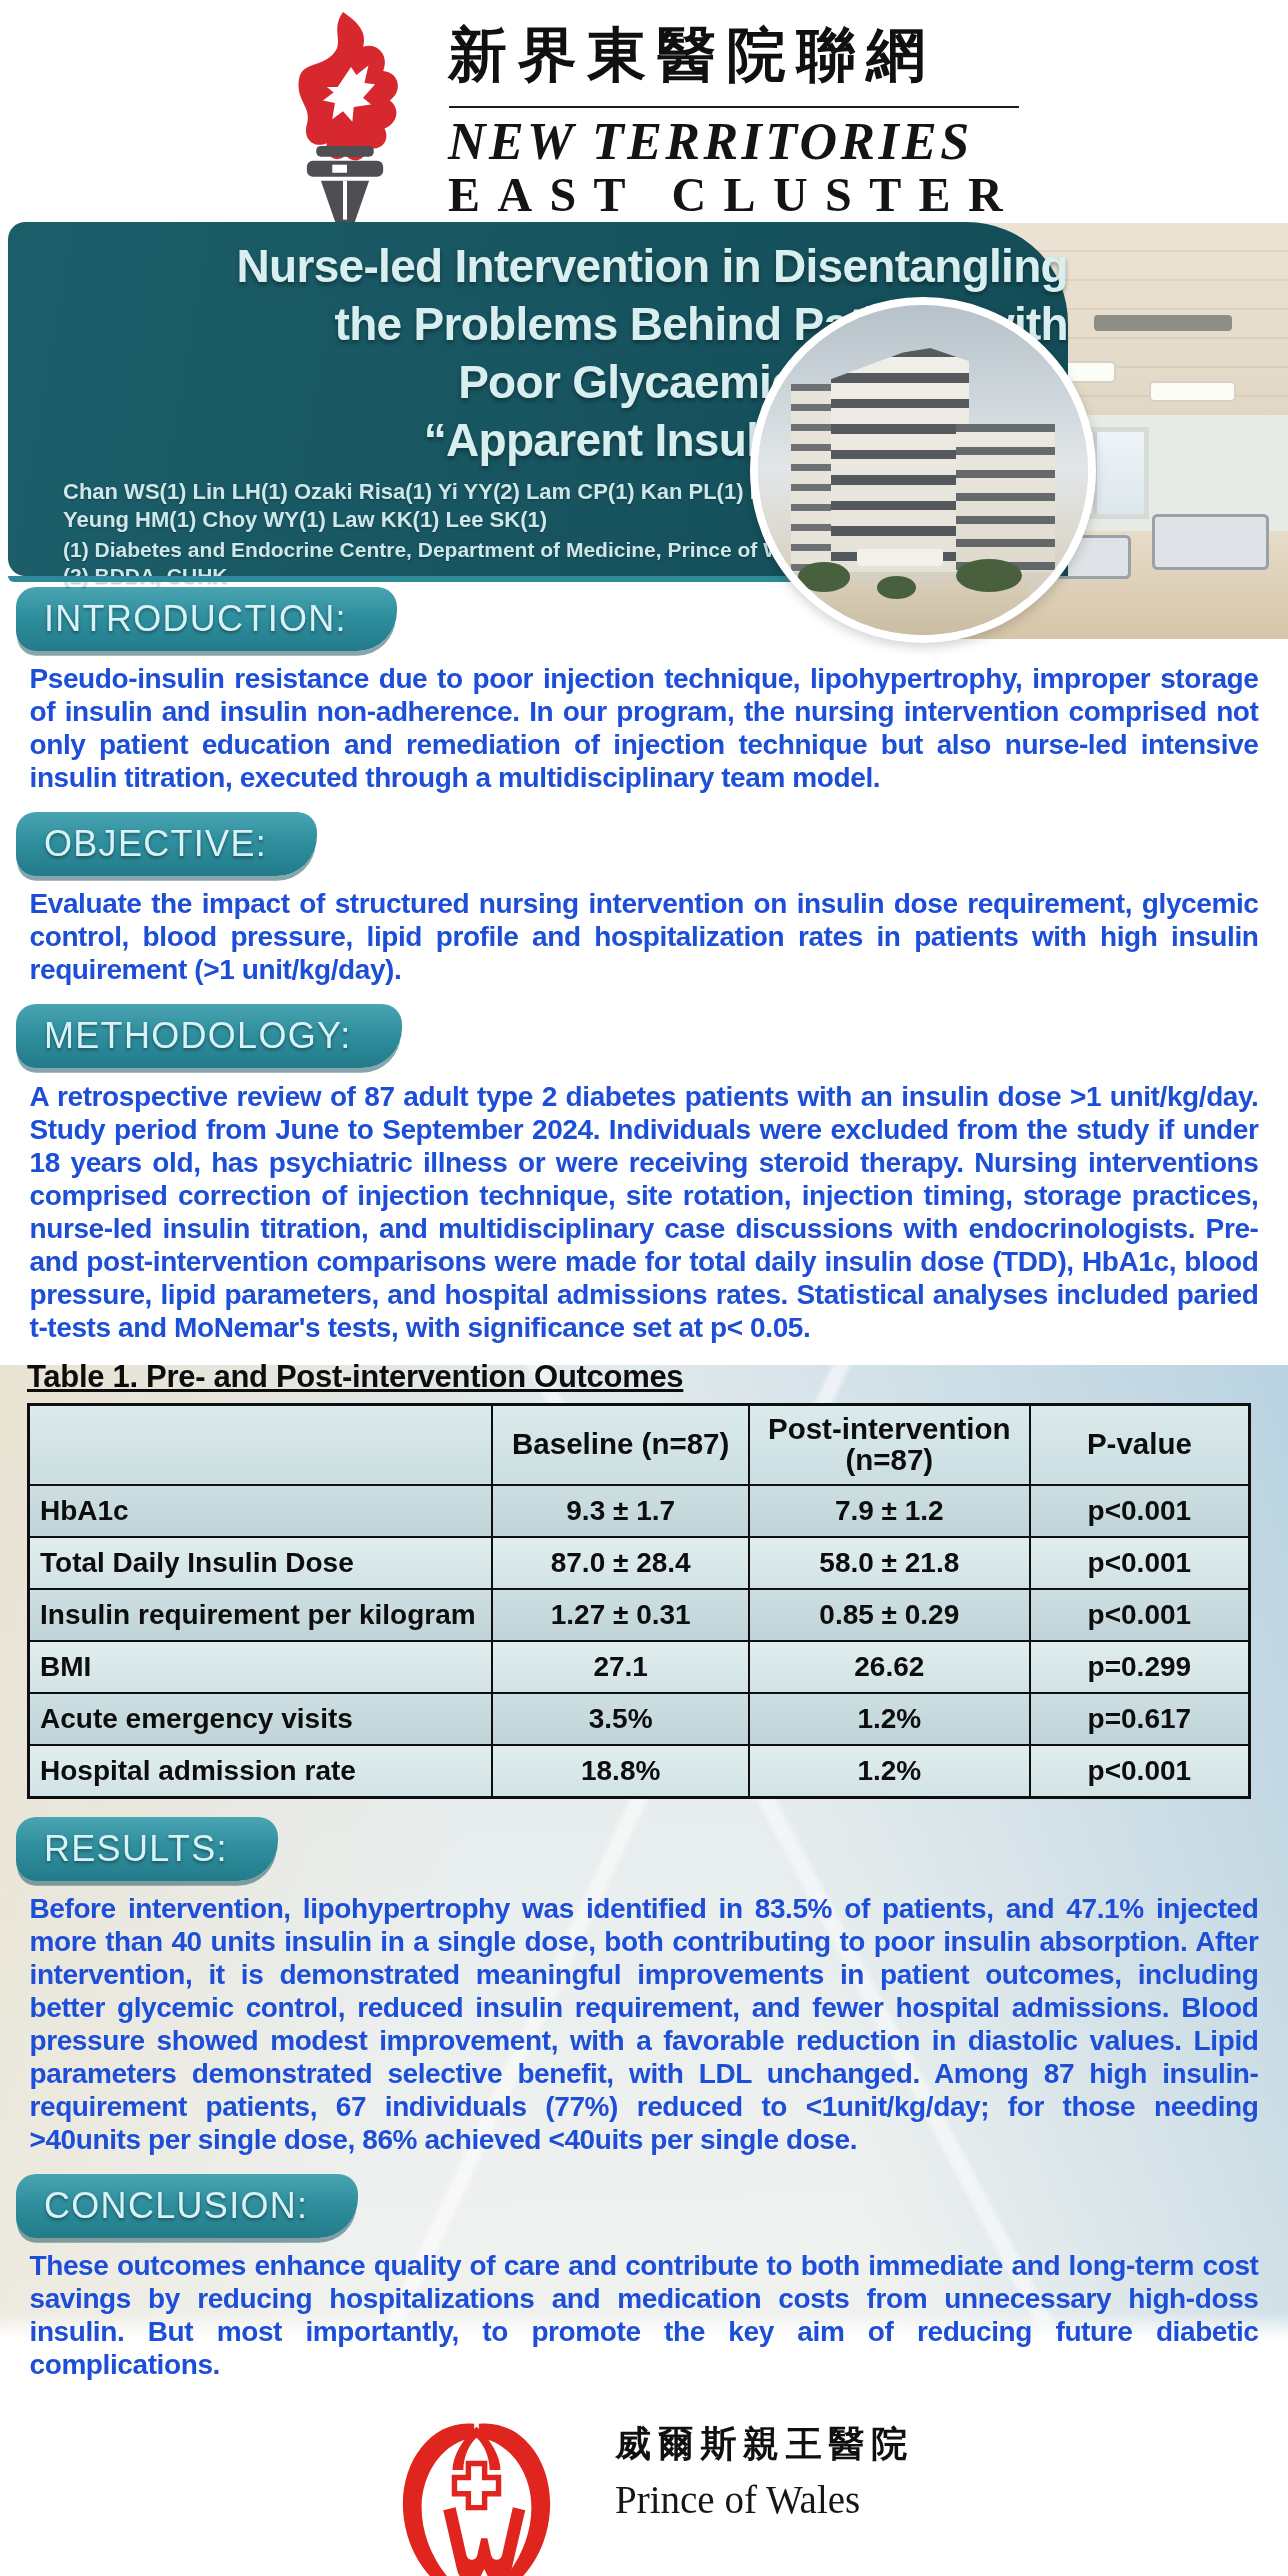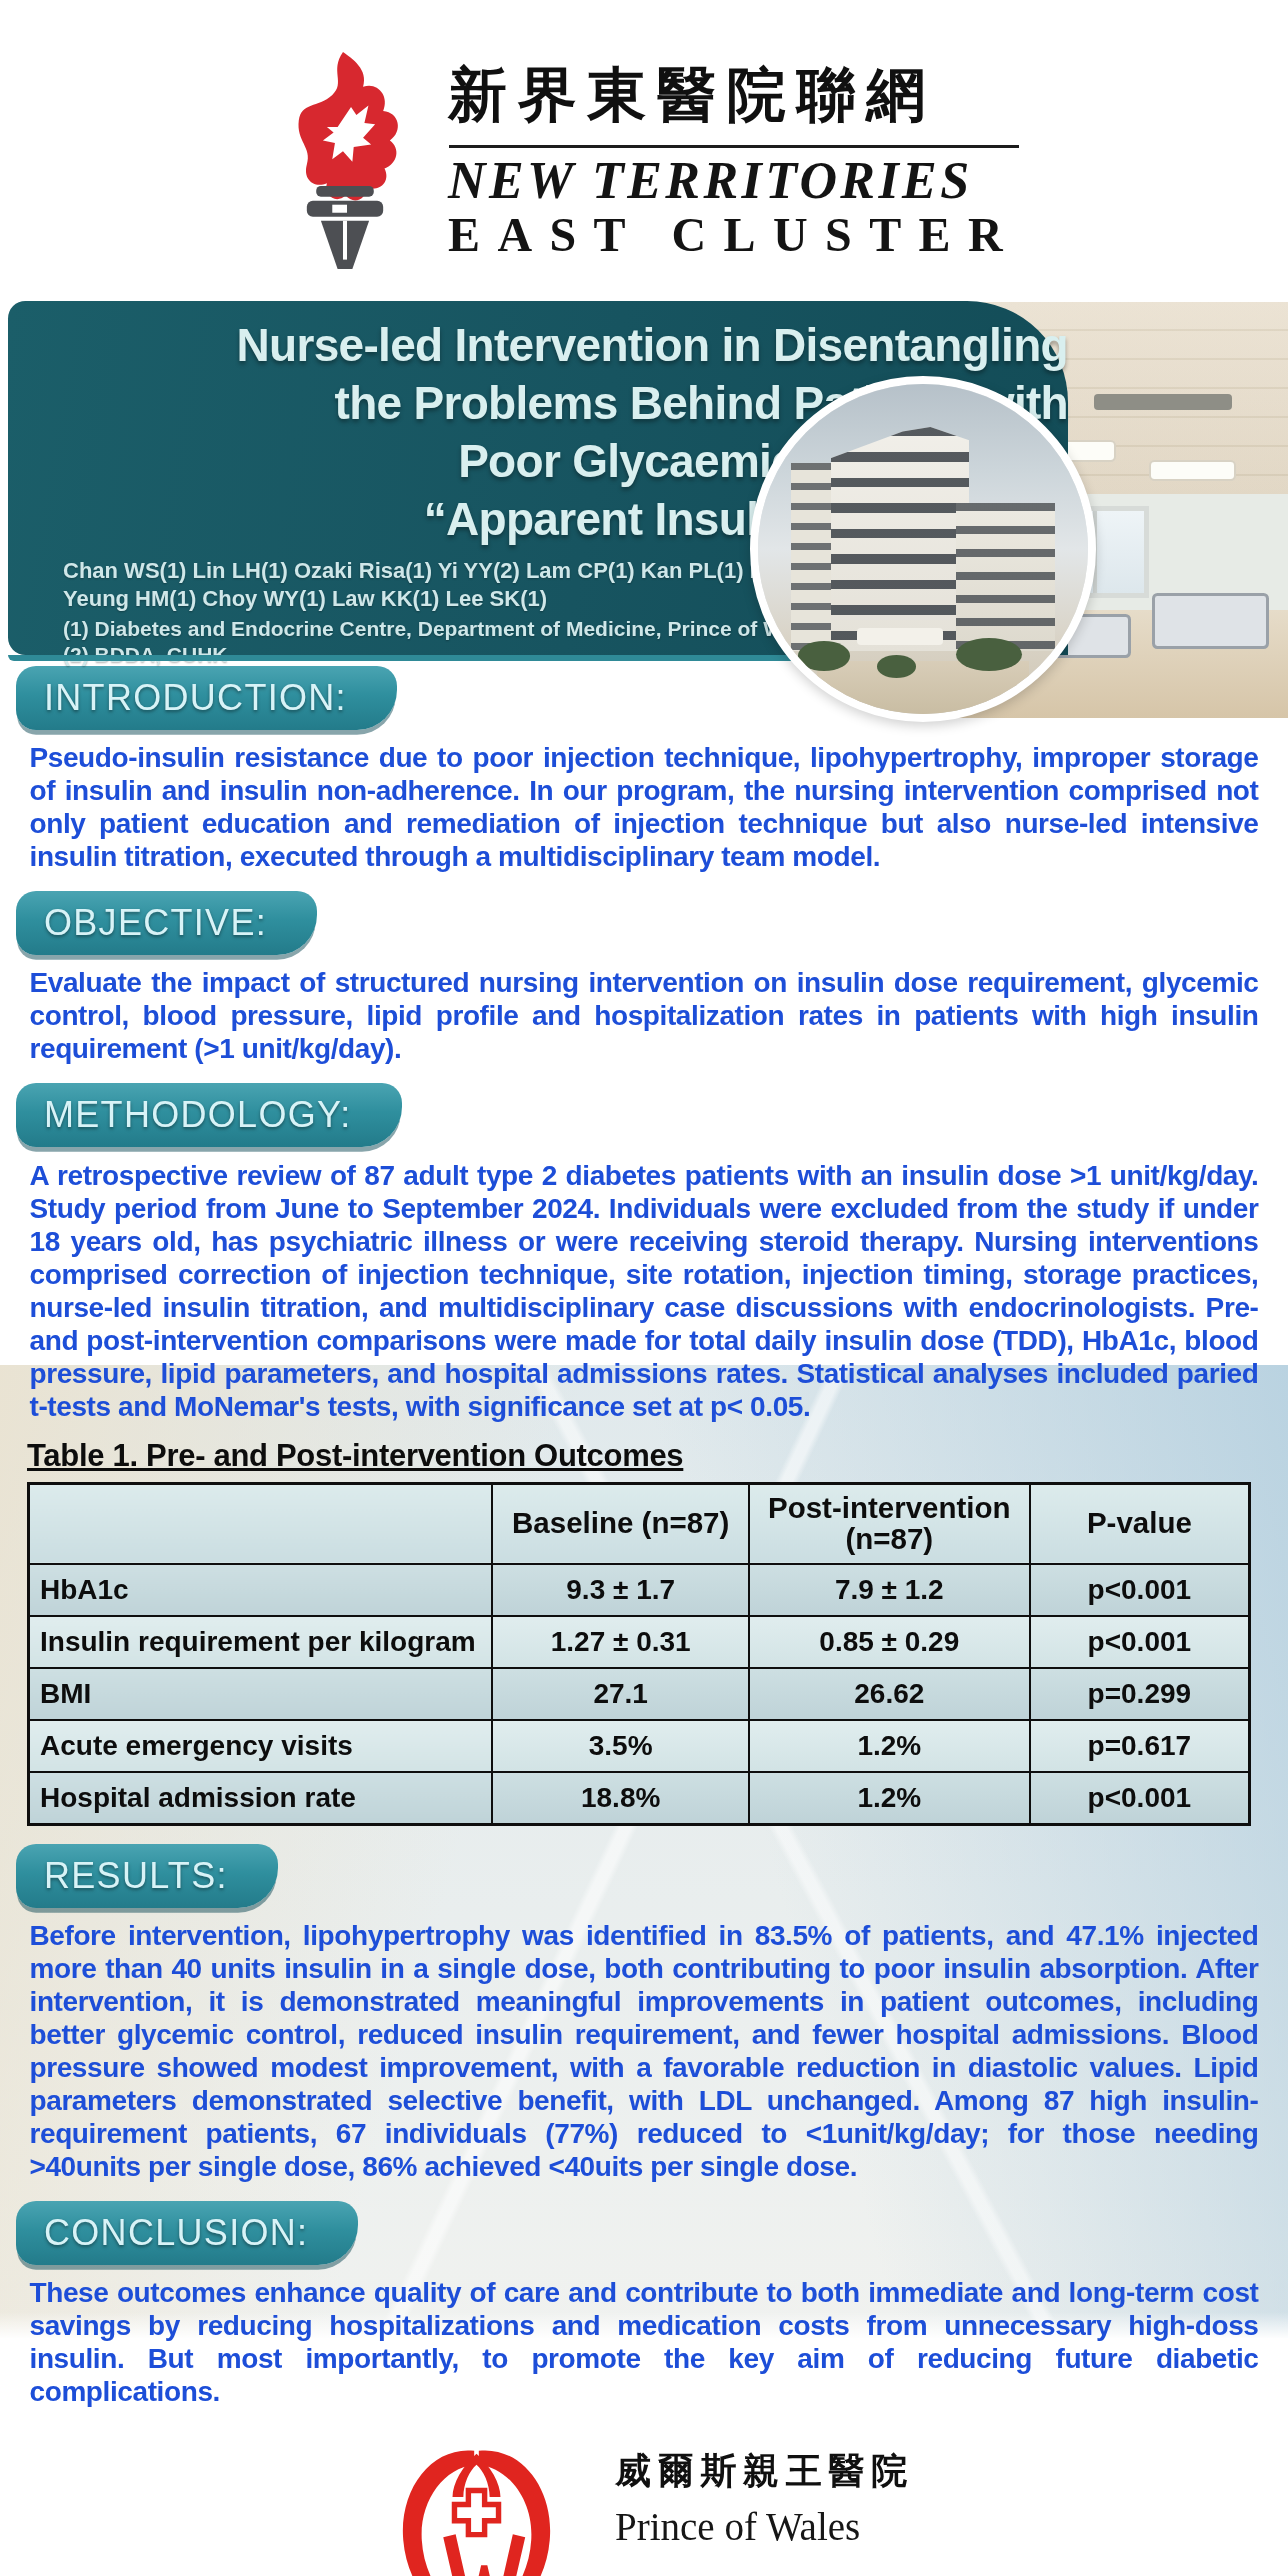--- a/index.html
+++ b/index.html
@@ -17,21 +17,21 @@
       linear-gradient(105deg, rgba(235,226,206,0.85) 0%, rgba(235,226,206,0) 38%),
       linear-gradient(255deg, rgba(176,205,222,0.8) 0%, rgba(176,205,222,0) 42%),
       linear-gradient(178deg, rgba(208,224,232,0.5), rgba(242,242,238,0.25)),
       #f0f2f0;
   }
   .bg-facets::after{content:""; position:absolute; left:0; right:0; bottom:-1.3px; height:27px;
     background:linear-gradient(180deg, rgba(255,255,255,0), #ffffff);}
   .content{position:relative; z-index:1;}
 
   
-  .org-header{height:301px; display:flex; justify-content:center; align-items:center; gap:26px; padding-top:15px; box-sizing:border-box;}
+  .org-header{height:222px; display:flex; justify-content:center; align-items:center; gap:26px; padding-top:15px; box-sizing:border-box;}
   .torch-svg{width:154px; height:221px; flex:0 0 auto;}
   .org-text{display:flex; flex-direction:column;}
   .org-zh{font-size:59px; letter-spacing:10.7px; font-weight:600; color:#101010; font-family:"DejaVu Sans", sans-serif; white-space:nowrap;}
   .org-rule{height:2.7px; background:#1c1c1c; margin:9.4px 1.3px 6.7px 1.3px;}
   .org-en1{font-family:"Liberation Serif", serif; font-weight:bold; font-size:52px; letter-spacing:3.4px; color:#141414; line-height:1.04; white-space:nowrap;font-style:italic;}
   .org-en2{font-family:"Liberation Serif", serif; font-weight:bold; font-size:48px; letter-spacing:17.4px; color:#141414; line-height:1.08; white-space:nowrap;}
 
   
   .hero{position:relative; height:354px;}
   .photo-interior{
@@ -240,20 +240,26 @@
         </tr>
       </thead>
       <tbody>
           <tr>
             <td>HbA1c</td>
             <td>9.3 ± 1.7</td>
             <td>7.9 ± 1.2</td>
             <td>p&lt;0.001</td>
           </tr>
           <tr>
+            <td>Total Daily Insulin Dose</td>
+            <td>87.0 ± 28.4</td>
+            <td>58.0 ± 21.8</td>
+            <td>p&lt;0.001</td>
+          </tr>
+          <tr>
             <td>Insulin requirement per kilogram</td>
             <td>1.27 ± 0.31</td>
             <td>0.85 ± 0.29</td>
             <td>p&lt;0.001</td>
           </tr>
           <tr>
             <td>BMI</td>
             <td>27.1</td>
             <td>26.62</td>
             <td>p=0.299</td>

